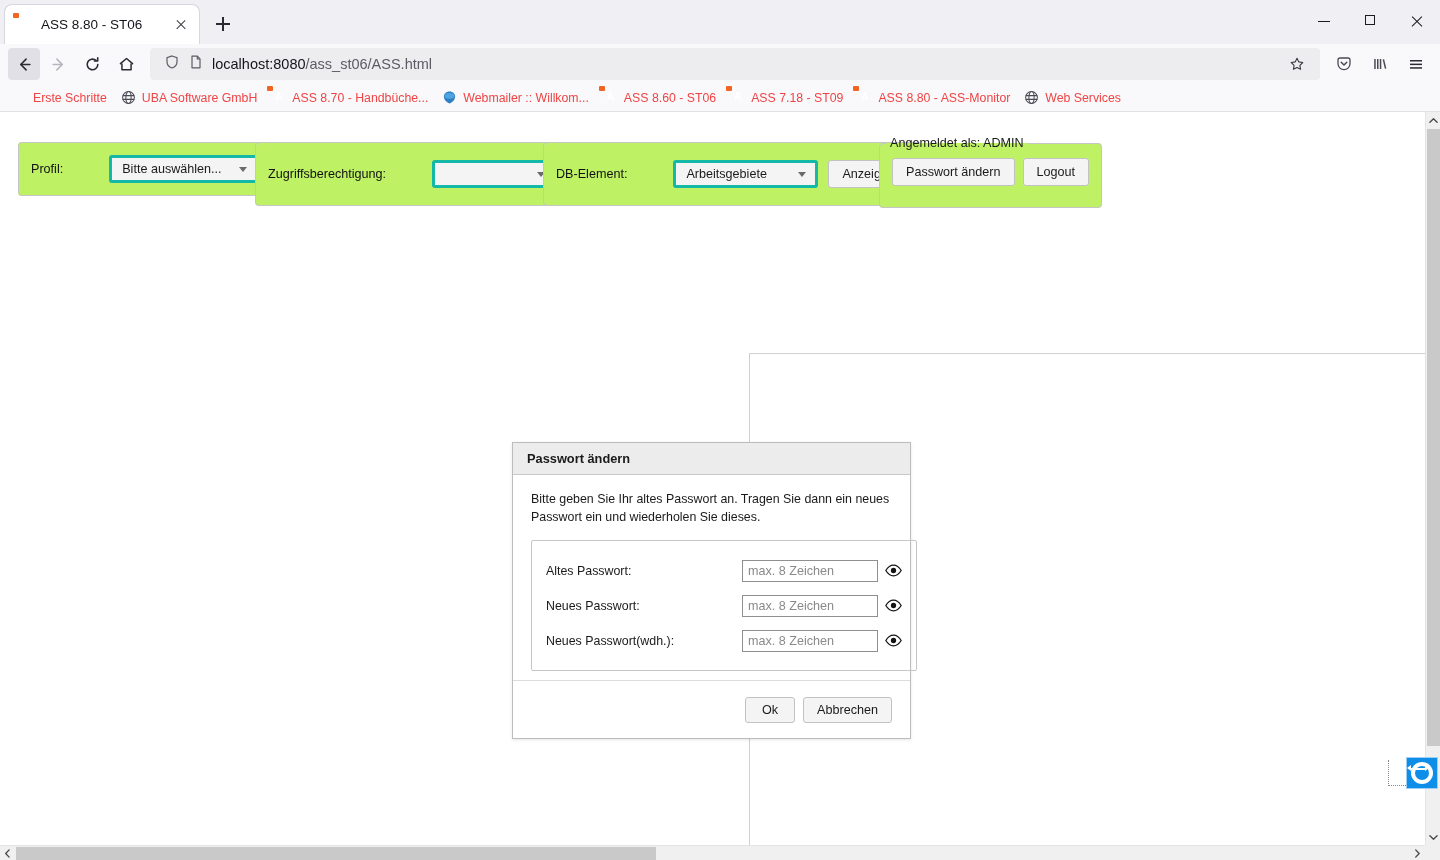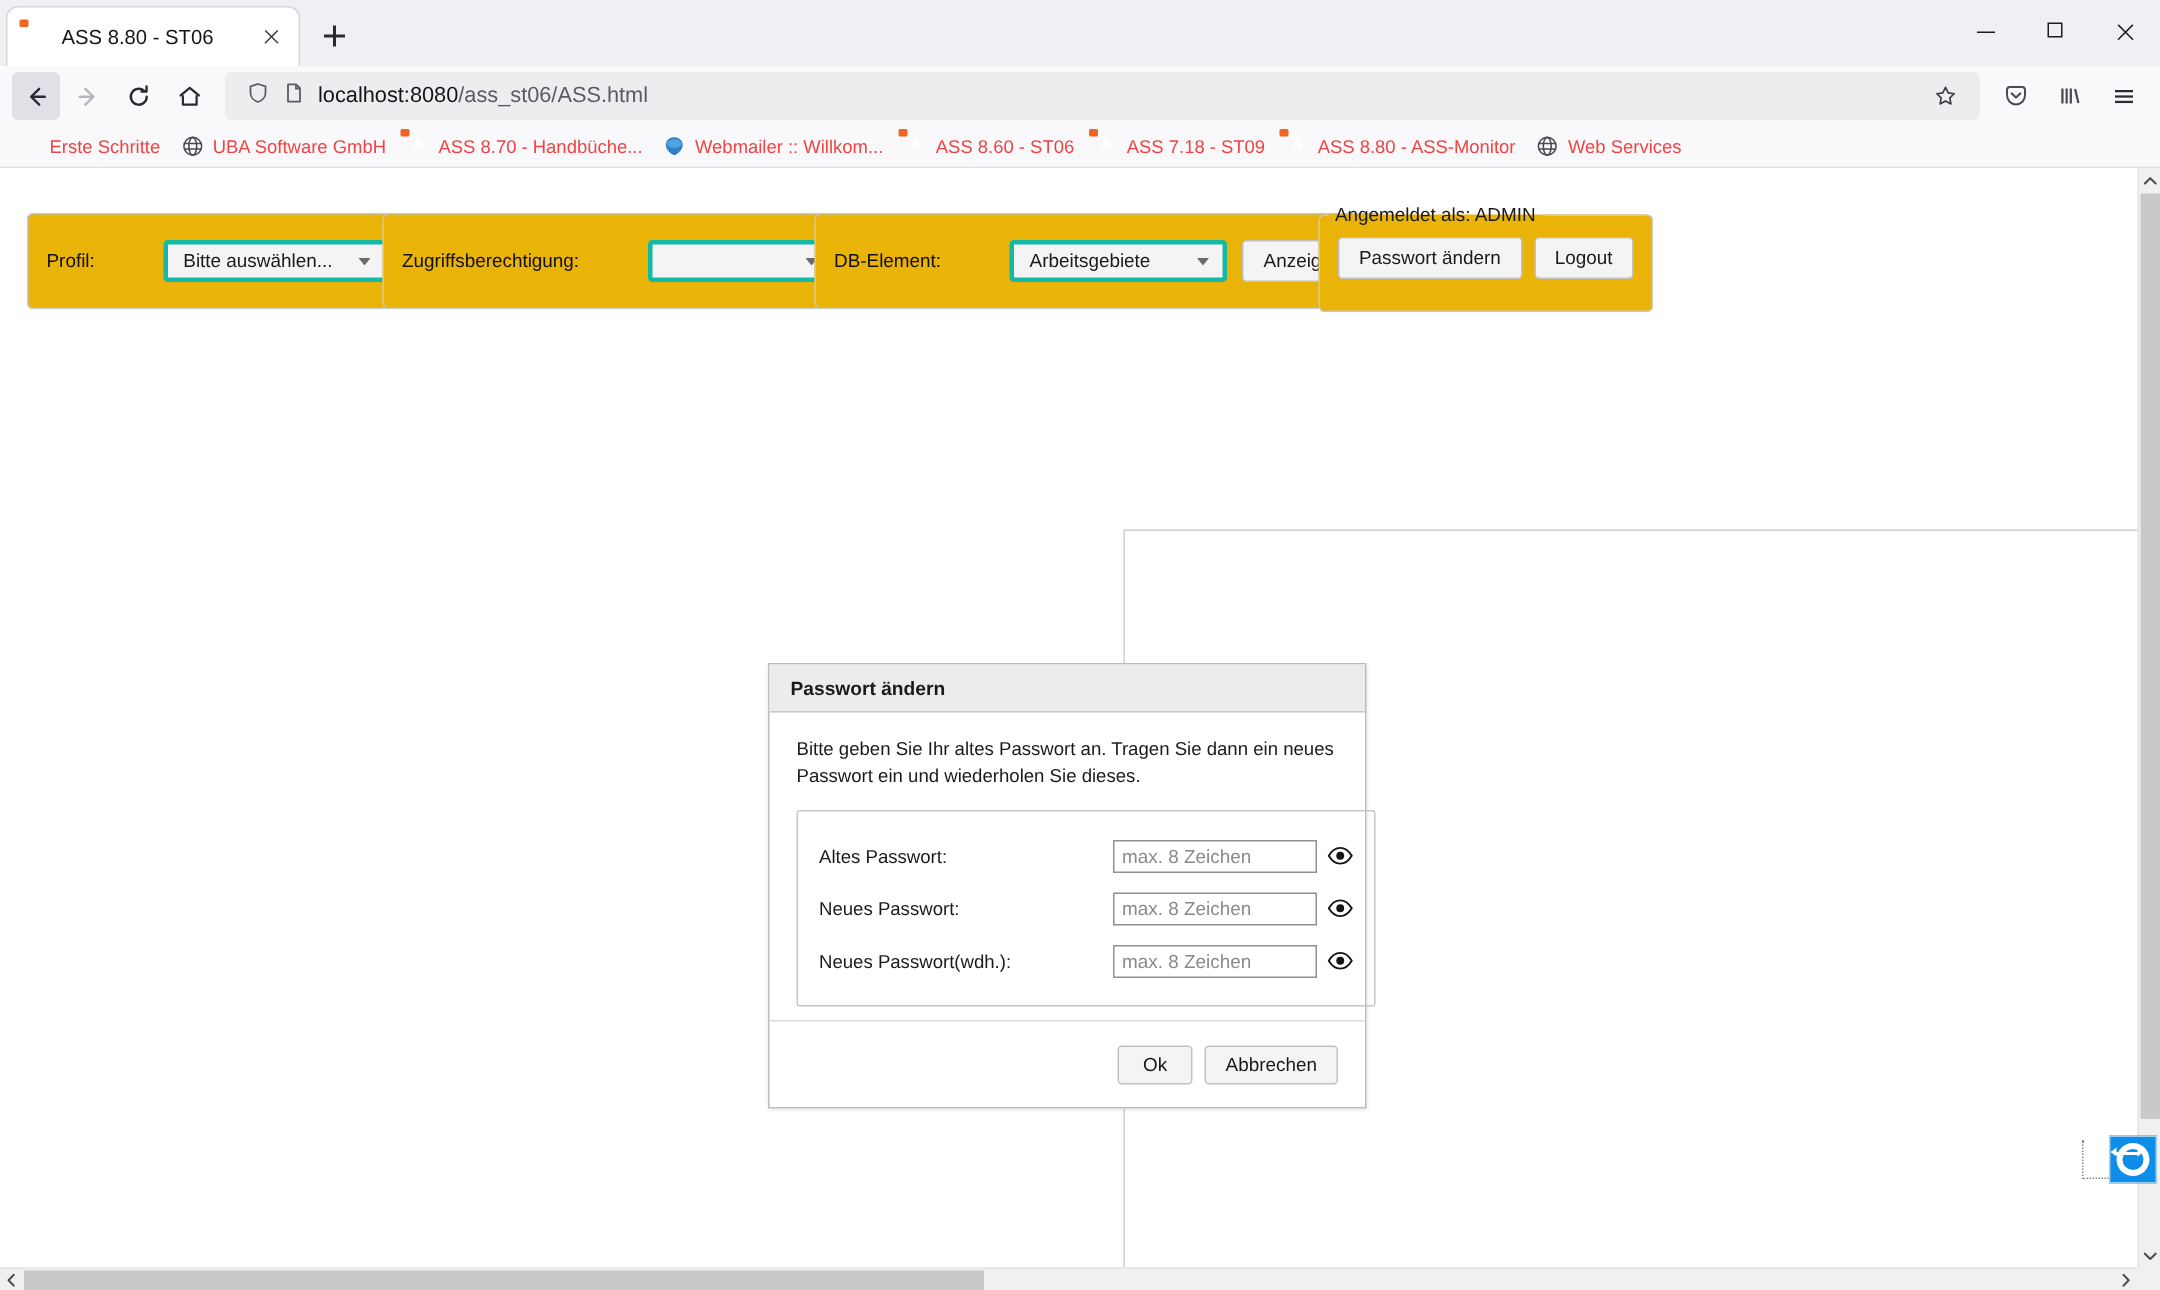--- a/index.html
+++ b/index.html
@@ -117,21 +117,21 @@
     background:#ffffff; overflow:hidden;
   }
   .pagearea {
     position:absolute; left:0; top:0; width:1425px; height:733px;
     background:#ffffff;
   }
 
   fieldset.panel {
     position: absolute; margin:0;
     border: 1px solid #c6c6c6; border-radius: 4px;
-    background: #eab308; padding: 0;
+    background: #bef264; padding: 0;
   }
   fieldset.panel > legend {
     font-size: 12.6px; color:#1a1a1a; padding: 0 4px; margin-left: 6px;
   }
   .panel-inner { display:flex; align-items:center; gap:10px; padding: 0 12px; height:100%; }
   .flabel { font-size: 12.6px; color:#111111; white-space:nowrap; }
 
   select.combo, .combo {
     height: 28px; border: 3px solid #14b8a6; border-radius: 3px;
     background: #f4f4f4; font-size: 12.6px; color:#1a1a1a;
@@ -391,21 +391,21 @@
       </span>
       <span>Web Services</span>
     </div>
   </div>
 
   <div class="viewport">
     <div class="pagearea">
 
       <div class="contentpanel"></div>
 
-      <fieldset class="panel" style="left:18px; top:30px; width:213px; height:64px;">
+      <fieldset class="panel" style="left:18px; top:30px; width:213px; height:54px;">
         <div class="panel-inner">
           <span class="flabel">Profil:</span>
           <div class="combo" style="width:150px;">
             <span>Bitte auswählen...</span>
             <span class="caret"></span>
           </div>
         </div>
       </fieldset>
 
       <fieldset class="panel" style="left:255px; top:30px; width:265px; height:64px;">

